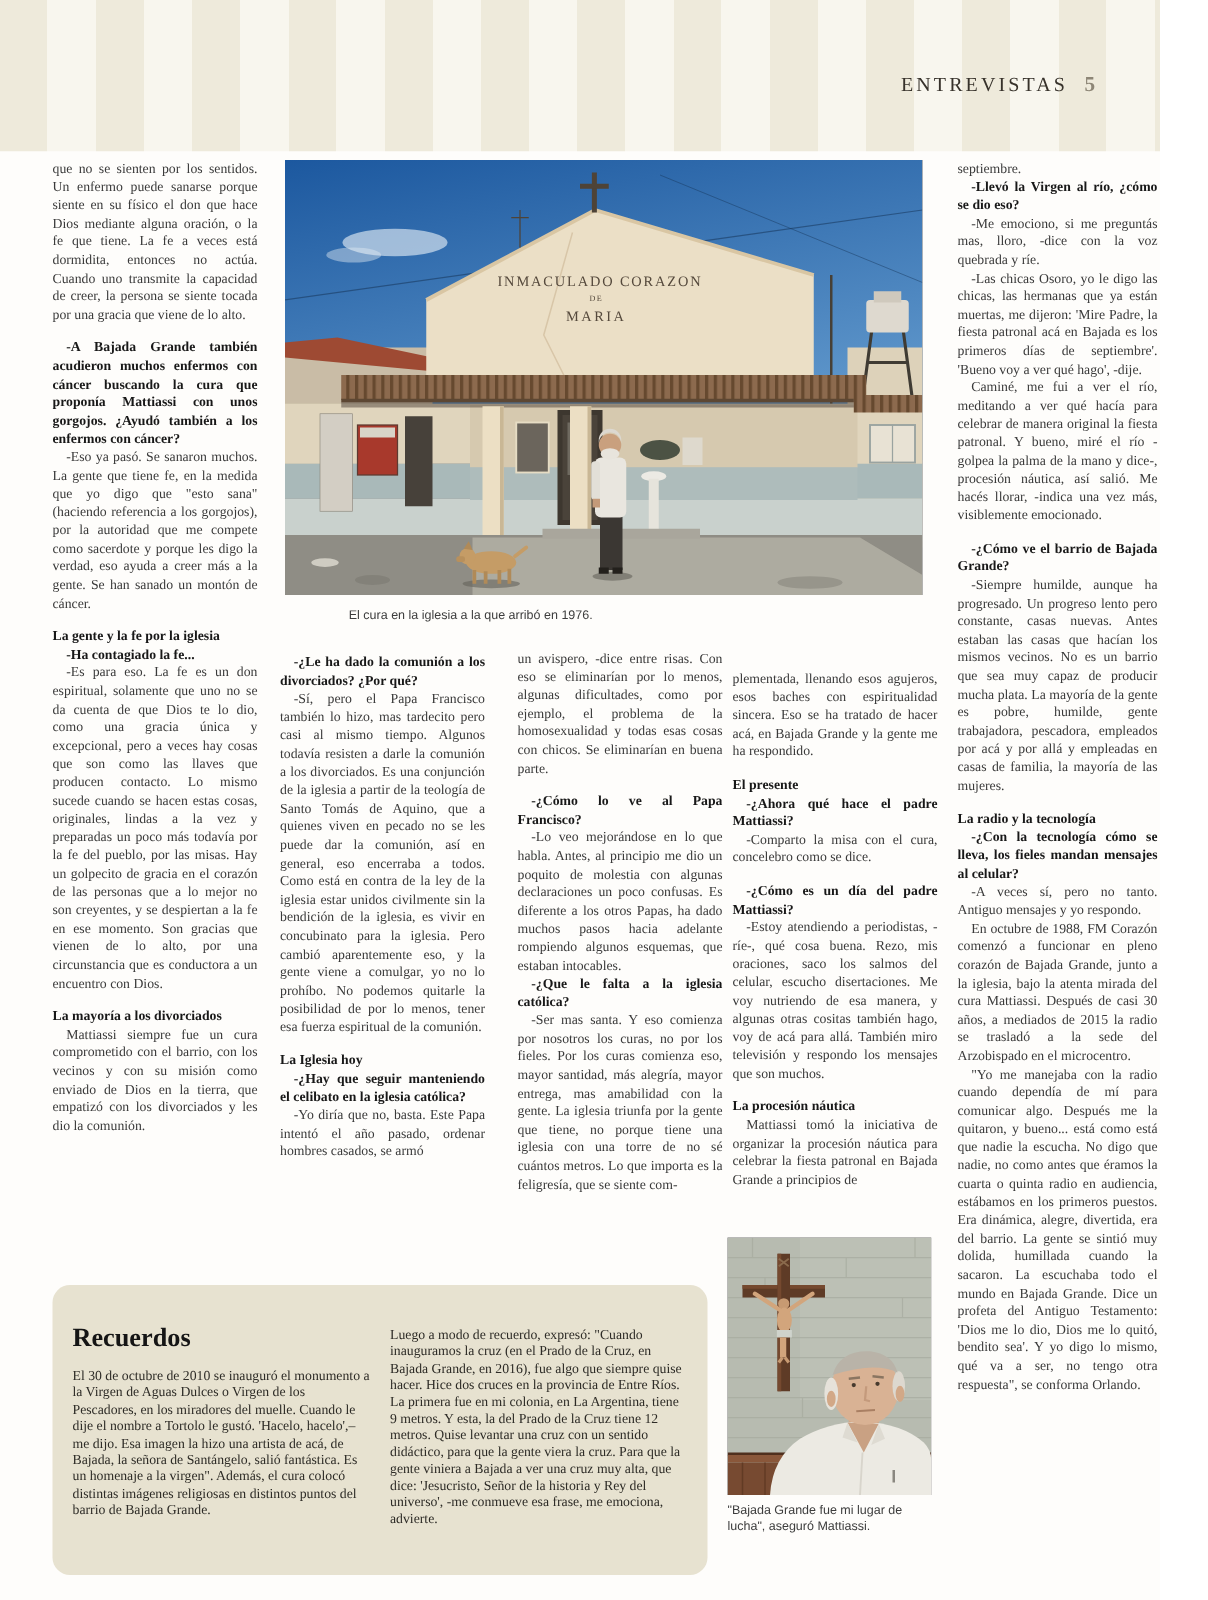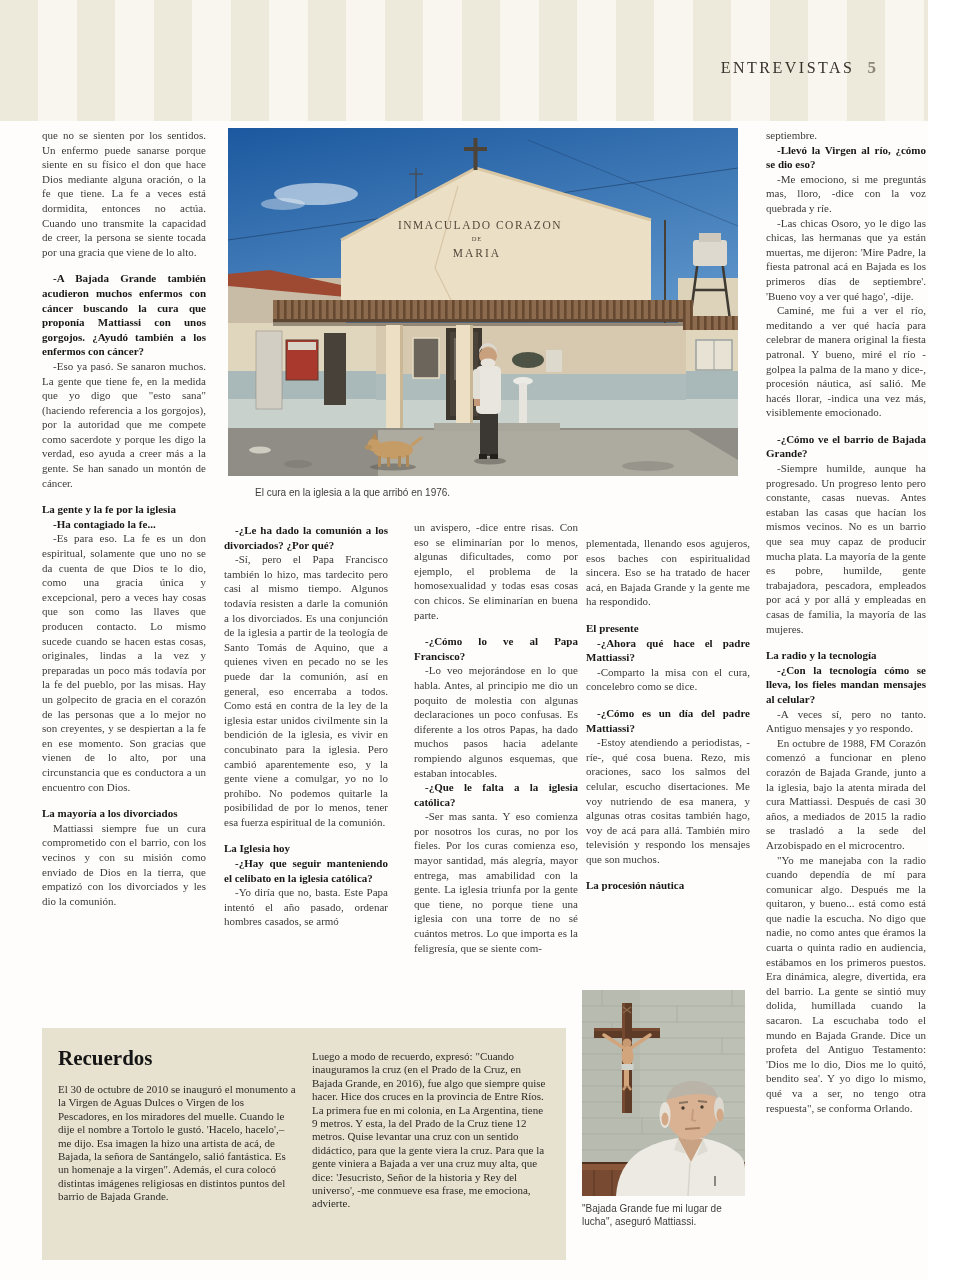--- a/index.html
+++ b/index.html
@@ -20,22 +20,22 @@
   .para.subhead{font-weight:bold;color:#181818;text-indent:0;text-align:left;margin-top:12px;}
   .para.subhead + .para.question, .para.subhead + .para.body{margin-top:0;}
   .para.tight{margin-top:0;}
 
   .photo{position:absolute;overflow:hidden;background:#777;}
   .photo svg{display:block;}
   .caption{position:absolute;font-family:"Liberation Sans",sans-serif;font-size:10px;
            line-height:13px;color:#3d3d3d;text-align:left;}
 
   .recuerdos{position:absolute;left:42px;top:1028px;width:524px;height:232px;
-             background:#e7e2d0;box-sizing:border-box;padding:16px 16px 12px 16px;
-             display:flex;gap:16px;}
+             background:#e7e2d0;box-sizing:border-box;padding:28px 16px 12px 16px;
+             display:flex;gap:16px;border-radius:14px;}
   .recuerdos .rcol{flex:1;}
   .recuerdos-title{font-size:21px;font-weight:bold;color:#151515;margin:2px 0 12px 0;
              font-family:"Liberation Serif",serif;}
   .recuerdos-text{font-family:Liberation Serif, serif;font-size:11px;line-height:13.4px;
              color:#2d2b26;text-align:left;}
   .recuerdos .rcol.right{padding-top:6px;}
 </style>
 </head>
 <body>
 
@@ -73,20 +73,21 @@
       <p class="para body">-Ser mas santa. Y eso comienza por nosotros los curas, no por los fieles. Por los curas comienza eso, mayor santidad, más alegría, mayor entrega, mas amabilidad con la gente. La iglesia triunfa por la gente que tiene, no porque tiene una iglesia con una torre de no sé cuántos metros. Lo que importa es la feligresía, que se siente com-</p>
     </div>
   <div class="col" style="left:586px;top:520px;width:164px;height:468px;margin-top:16px;">
       <p class="para body noindent">plementada, llenando esos agujeros, esos baches con espiritualidad sincera. Eso se ha tratado de hacer acá, en Bajada Grande y la gente me ha respondido.</p>
       <p class="para subhead">El presente</p>
       <p class="para question">-¿Ahora qué hace el padre Mattiassi?</p>
       <p class="para body">-Comparto la misa con el cura, concelebro como se dice.</p>
       <p class="para question">-¿Cómo es un día del padre Mattiassi?</p>
       <p class="para body">-Estoy atendiendo a periodistas, -ríe-, qué cosa buena. Rezo, mis oraciones, saco los salmos del celular, escucho disertaciones. Me voy nutriendo de esa manera, y algunas otras cositas también hago, voy de acá para allá. También miro televisión y respondo los mensajes que son muchos.</p>
       <p class="para subhead">La procesión náutica</p>
+      <p class="para body">Mattiassi tomó la iniciativa de organizar la procesión náutica para celebrar la fiesta patronal en Bajada Grande a principios de</p>
     </div>
   <div class="col" style="left:766px;top:128px;width:160px;height:1130px;">
       <p class="para body noindent">septiembre.</p>
       <p class="para question tight">-Llevó la Virgen al río, ¿cómo se dio eso?</p>
       <p class="para body">-Me emociono, si me preguntás mas, lloro, -dice con la voz quebrada y ríe.</p>
       <p class="para body">-Las chicas Osoro, yo le digo las chicas, las hermanas que ya están muertas, me dijeron: 'Mire Padre, la fiesta patronal acá en Bajada es los primeros días de septiembre'. 'Bueno voy a ver qué hago', -dije.</p>
       <p class="para body">Caminé, me fui a ver el río, meditando a ver qué hacía para celebrar de manera original la fiesta patronal. Y bueno, miré el río -golpea la palma de la mano y dice-, procesión náutica, así salió. Me hacés llorar, -indica una vez más, visiblemente emocionado.</p>
       <p class="para question">-¿Cómo ve el barrio de Bajada Grande?</p>
       <p class="para body">-Siempre humilde, aunque ha progresado. Un progreso lento pero constante, casas nuevas. Antes estaban las casas que hacían los mismos vecinos. No es un barrio que sea muy capaz de producir mucha plata. La mayoría de la gente es pobre, humilde, gente trabajadora, pescadora, empleados por acá y por allá y empleadas en casas de familia, la mayoría de las mujeres.</p>
       <p class="para subhead">La radio y la tecnología</p>
@@ -193,21 +194,21 @@
       <circle cx="146" cy="317" r="6.5" fill="#c59c66"></circle>
       <rect x="137" y="317" width="7" height="4.5" rx="2" fill="#b8905c"></rect>
       <polygon points="143,311 147,305 150,312" fill="#b08a58"></polygon>
       <rect x="150" y="328" width="3" height="11" fill="#b08a58"></rect>
       <rect x="159" y="329" width="3" height="10" fill="#b08a58"></rect>
       <rect x="170" y="328" width="3" height="11" fill="#b08a58"></rect>
       <rect x="178" y="327" width="3" height="12" fill="#b08a58"></rect>
       <line x1="184" y1="317" x2="193" y2="310" stroke="#c59c66" stroke-width="3" stroke-linecap="round"></line>
     </svg>
   </div>
-  <div class="caption" style="left:220px;top:486px;width:510px;padding-left:35px;">El cura en la iglesia a la que arribó en 1976.</div>
+  <div class="caption" style="left:244px;top:486px;width:510px;padding-left:35px;">El cura en la iglesia a la que arribó en 1976.</div>
 
   <div class="photo" style="left:582px;top:990px;width:163px;height:206px;">
     <svg width="163" height="206" viewBox="0 0 163 206">
       <rect x="0" y="0" width="163" height="206" fill="#b7bbb0"></rect>
       <rect x="58" y="0" width="105" height="130" fill="#c2c6ba" opacity="0.5"></rect>
       <g stroke="#a6aa9e" stroke-width="1" opacity="0.7">
         <line x1="0" y1="16" x2="163" y2="16"></line>
           <line x1="0" y1="32" x2="163" y2="32"></line>
         <line x1="0" y1="48" x2="163" y2="48"></line>
           <line x1="0" y1="64" x2="163" y2="64"></line>

